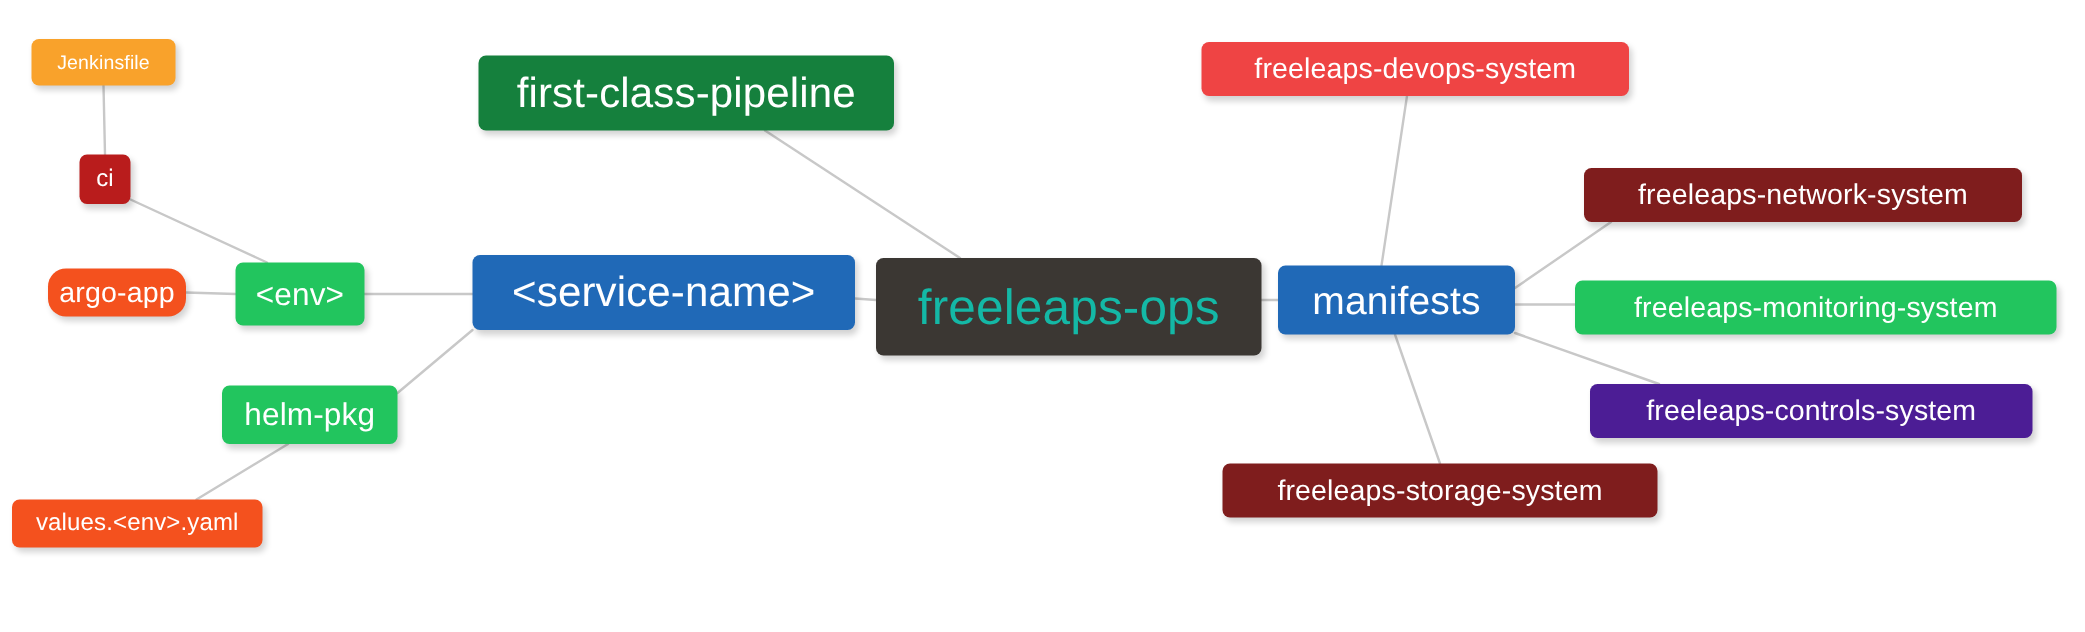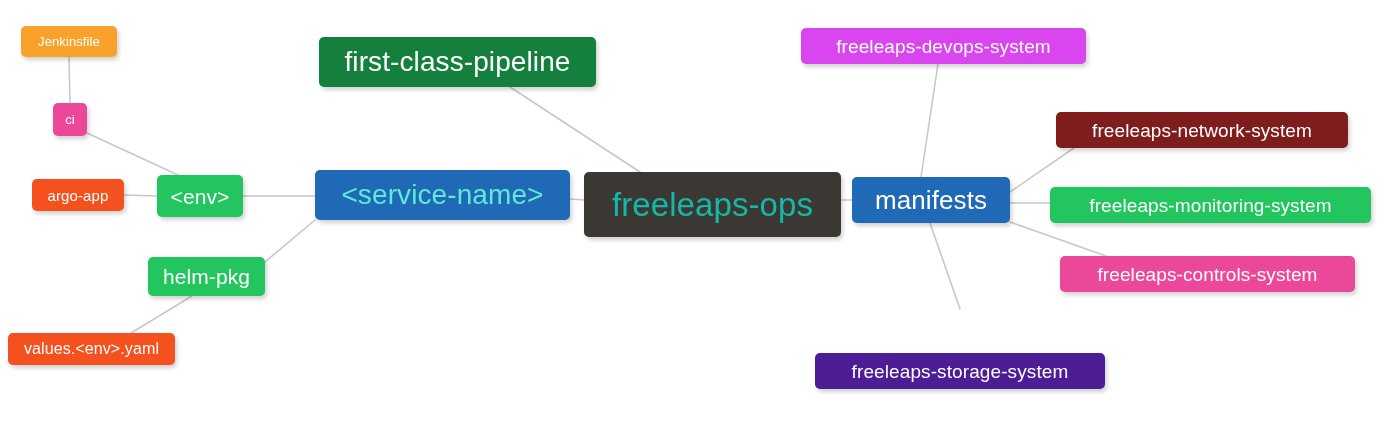--- a/index.html
+++ b/index.html
@@ -64,56 +64,56 @@
       <line x1="921" y1="177" x2="938" y2="64" stroke="#c8c8c8" stroke-width="1.6" stroke-linecap="round"></line>
       <line x1="1010" y1="192" x2="1074" y2="148" stroke="#c8c8c8" stroke-width="1.6" stroke-linecap="round"></line>
       <line x1="1010" y1="203" x2="1050" y2="203" stroke="#c8c8c8" stroke-width="1.6" stroke-linecap="round"></line>
       <line x1="1010" y1="222" x2="1106" y2="256" stroke="#c8c8c8" stroke-width="1.6" stroke-linecap="round"></line>
       <line x1="930" y1="223" x2="960" y2="309" stroke="#c8c8c8" stroke-width="1.6" stroke-linecap="round"></line>
     </svg>
   <div id="nodes">
       <div class="node" style="left: 21px; top: 26px; width: 96px; height: 31px; background: rgb(249, 162, 43); color: rgb(255, 255, 255); font-size: 13px;">
         <span class="node-label">Jenkinsfile</span>
       </div>
-      <div class="node" style="left: 53px; top: 103px; width: 34px; height: 33px; background: #ec4899; color: rgb(255, 255, 255); font-size: 13px;">
+      <div class="node" style="left: 53px; top: 103px; width: 34px; height: 33px; background: #b91c1c; color: rgb(255, 255, 255); font-size: 16px;">
         <span class="node-label">ci</span>
       </div>
-      <div class="node" style="left: 32px; top: 179px; width: 92px; height: 32px; background: rgb(244, 81, 30); color: rgb(255, 255, 255); font-size: 15px;">
+      <div class="node" style="left: 32px; top: 179px; width: 92px; height: 32px; background: rgb(244, 81, 30); color: rgb(255, 255, 255); font-size: 19px; border-radius: 12px;">
         <span class="node-label">argo-app</span>
       </div>
       <div class="node" style="left: 157px; top: 175px; width: 86px; height: 42px; background: rgb(34, 197, 94); color: rgb(255, 255, 255); font-size: 21px;">
         <span class="node-label">&lt;env&gt;</span>
       </div>
       <div class="node" style="left: 148px; top: 257px; width: 117px; height: 39px; background: rgb(34, 197, 94); color: rgb(255, 255, 255); font-size: 21px;">
         <span class="node-label">helm-pkg</span>
       </div>
       <div class="node" style="left: 8px; top: 333px; width: 167px; height: 32px; background: rgb(244, 81, 30); color: rgb(255, 255, 255); font-size: 16px;">
         <span class="node-label">values.&lt;env&gt;.yaml</span>
       </div>
       <div class="node" style="left: 319px; top: 37px; width: 277px; height: 50px; background: #15803d; color: rgb(255, 255, 255); font-size: 28px;">
         <span class="node-label">first-class-pipeline</span>
       </div>
-      <div class="node" style="left: 315px; top: 170px; width: 255px; height: 50px; background: rgb(32, 105, 183); color: #5eead4; font-size: 28px;">
+      <div class="node" style="left: 315px; top: 170px; width: 255px; height: 50px; background: rgb(32, 105, 183); color: #ffffff; font-size: 28px;">
         <span class="node-label">&lt;service-name&gt;</span>
       </div>
       <div class="node" style="left: 584px; top: 172px; width: 257px; height: 65px; background: rgb(59, 55, 51); color: #14b8a6; font-size: 33px;">
         <span class="node-label">freeleaps-ops</span>
       </div>
       <div class="node" style="left: 852px; top: 177px; width: 158px; height: 46px; background: rgb(32, 105, 183); color: #ffffff; font-size: 26px;">
         <span class="node-label">manifests</span>
       </div>
-      <div class="node" style="left: 801px; top: 28px; width: 285px; height: 36px; background: #d946ef; color: rgb(255, 255, 255); font-size: 19px; text-align: center;">
+      <div class="node" style="left: 801px; top: 28px; width: 285px; height: 36px; background: #ef4444; color: rgb(255, 255, 255); font-size: 19px; text-align: center;">
         <span class="node-label">freeleaps-devops-system</span>
       </div>
       <div class="node" style="left: 1056px; top: 112px; width: 292px; height: 36px; background: #7f1d1d; color: rgb(255, 255, 255); font-size: 19px;">
         <span class="node-label">freeleaps-network-system</span>
       </div>
       <div class="node" style="left: 1050px; top: 187px; width: 321px; height: 36px; background: rgb(34, 197, 94); color: rgb(255, 255, 255); font-size: 19px;">
         <span class="node-label">freeleaps-monitoring-system</span>
       </div>
-      <div class="node" style="left: 1060px; top: 256px; width: 295px; height: 36px; background: #ec4899; color: rgb(255, 255, 255); font-size: 19px;">
+      <div class="node" style="left: 1060px; top: 256px; width: 295px; height: 36px; background: #4c1d95; color: rgb(255, 255, 255); font-size: 19px;">
         <span class="node-label">freeleaps-controls-system</span>
       </div>
-      <div class="node" style="left: 815px; top: 309px; width: 290px; height: 36px; background: #4c1d95; color: rgb(255, 255, 255); font-size: 19px; margin-top: 44px;">
+      <div class="node" style="left: 815px; top: 309px; width: 290px; height: 36px; background: #7f1d1d; color: rgb(255, 255, 255); font-size: 19px;">
         <span class="node-label">freeleaps-storage-system</span>
       </div>
     </div>
 </div>
 
 </body></html>

